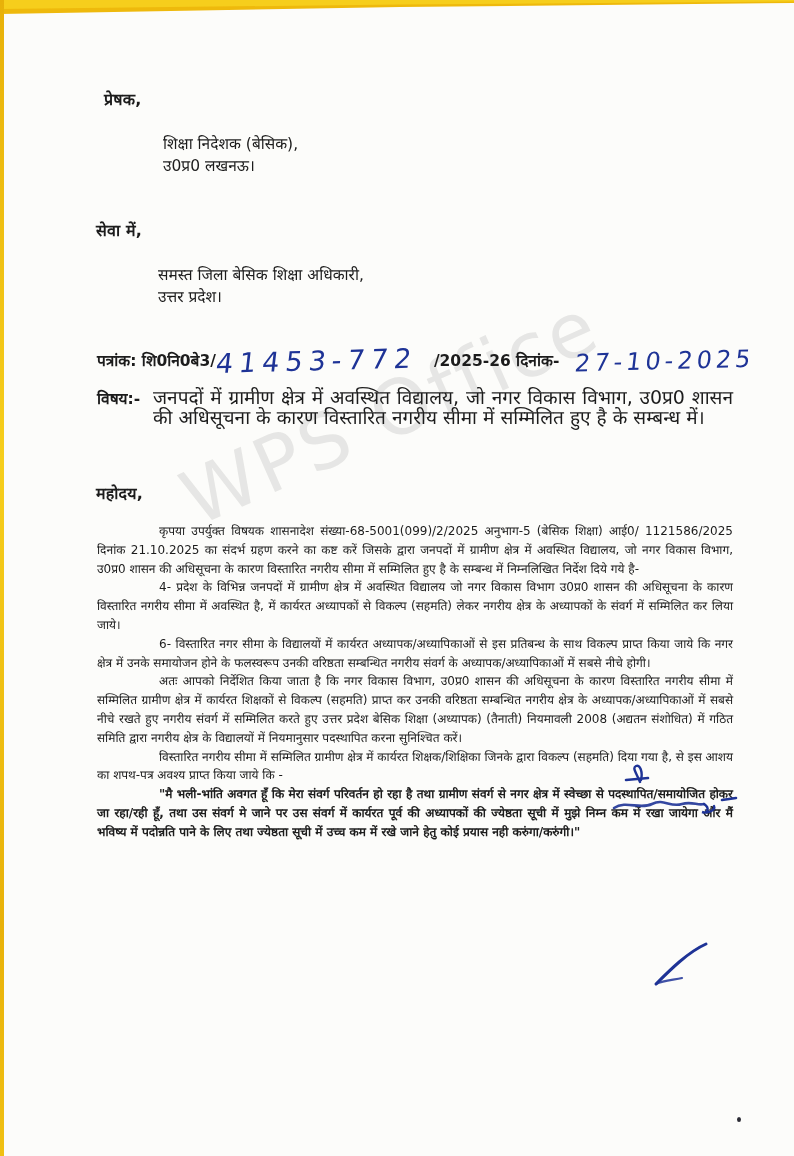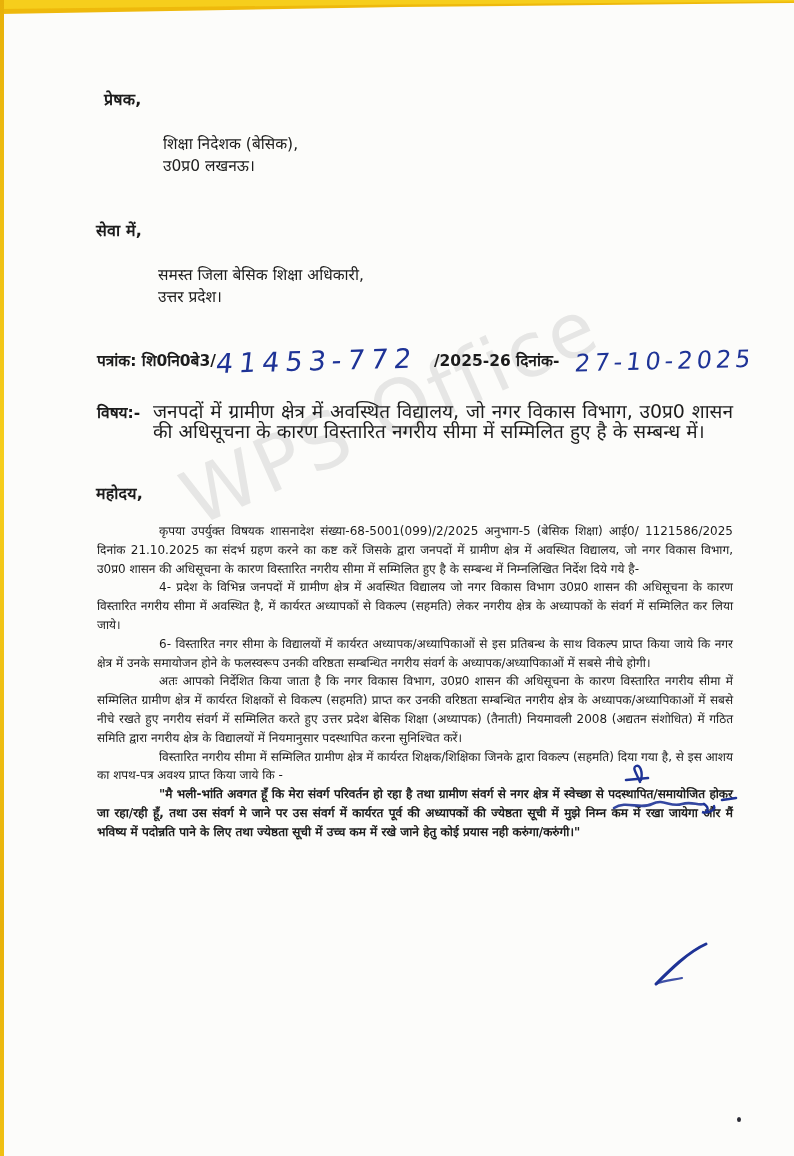--- a/index.html
+++ b/index.html
@@ -66,21 +66,21 @@
 <div class="abs hdr z" style="left:96px;top:153px">सेवा में,</div>
 <div class="abs line z" style="left:158px;top:176px">
   <div>समस्त जिला बेसिक शिक्षा अधिकारी,</div>
   <div>उत्तर प्रदेश।</div>
 </div>
 
 <div class="abs refline z" style="left:97px;top:213px">
   <span>पत्रांक: शि0नि0बे3/</span><span class="hand hand-number">41453-772</span><span>/2025-26 दिनांक-</span><span class="hand hand-date">27-10-2025</span>
 </div>
 
-<div class="abs subject-row z" style="left:97px;top:238px">
+<div class="abs subject-row z" style="left:97px;top:224px">
   <div class="subject-label">विषय:-</div>
   <div class="subject-text">जनपदों में ग्रामीण क्षेत्र में अवस्थित विद्यालय, जो नगर विकास विभाग, उ0प्र0 शासन की अधिसूचना के कारण विस्तारित नगरीय सीमा में सम्मिलित हुए है के सम्बन्ध में।</div>
 </div>
 
 <div class="abs hdr z" style="left:96px;top:279px">महोदय,</div>
 
 <div class="abs body-text z" style="left:97px;top:297px">
   <p>कृपया उपर्युक्त विषयक शासनादेश संख्या-68-5001(099)/2/2025 अनुभाग-5 (बेसिक शिक्षा) आई0/ 1121586/2025 दिनांक 21.10.2025 का संदर्भ ग्रहण करने का कष्ट करें जिसके द्वारा जनपदों में ग्रामीण क्षेत्र में अवस्थित विद्यालय, जो नगर विकास विभाग, उ0प्र0 शासन की अधिसूचना के कारण विस्तारित नगरीय सीमा में सम्मिलित हुए है के सम्बन्ध में निम्नलिखित निर्देश दिये गये है-</p>
   <p>4- प्रदेश के विभिन्न जनपदों में ग्रामीण क्षेत्र में अवस्थित विद्यालय जो नगर विकास विभाग उ0प्र0 शासन की अधिसूचना के कारण विस्तारित नगरीय सीमा में अवस्थित है, में कार्यरत अध्यापकों से विकल्प (सहमति) लेकर नगरीय क्षेत्र के अध्यापकों के संवर्ग में सम्मिलित कर लिया जाये।</p>
   <p>6- विस्तारित नगर सीमा के विद्यालयों में कार्यरत अध्यापक/अध्यापिकाओं से इस प्रतिबन्ध के साथ विकल्प प्राप्त किया जाये कि नगर क्षेत्र में उनके समायोजन होने के फलस्वरूप उनकी वरिष्ठता सम्बन्धित नगरीय संवर्ग के अध्यापक/अध्यापिकाओं में सबसे नीचे होगी।</p>

